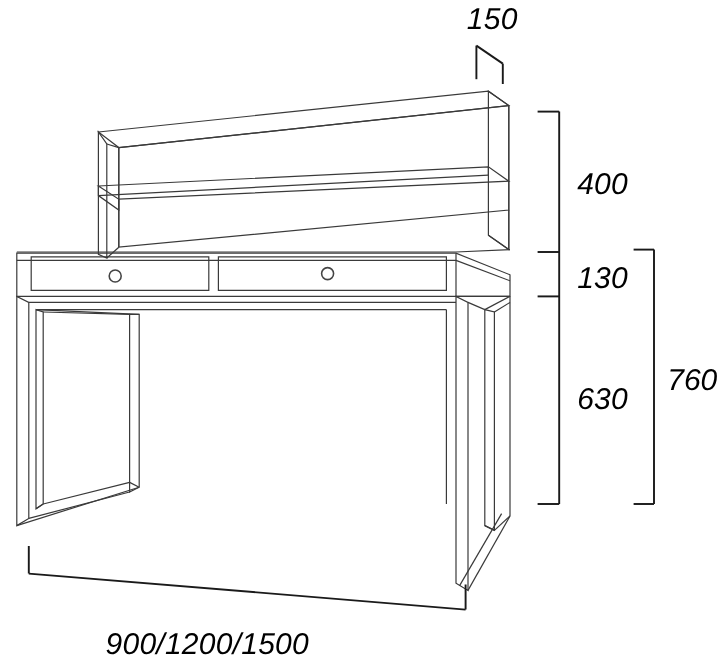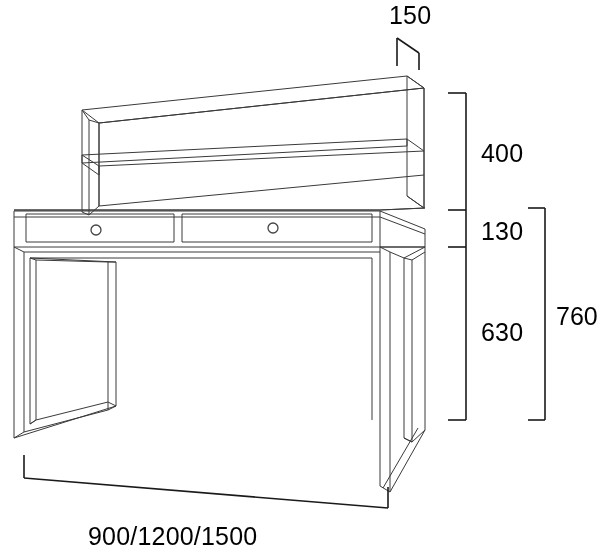--- a/index.html
+++ b/index.html
@@ -14,20 +14,21 @@
     overflow: hidden;
     font-family: "Liberation Sans", sans-serif;
     background: #ffffff;
   }
   #drawing-root {
     position: absolute;
     left: 0;
     top: 0;
     width: 600px;
     height: 548px;
+    font-style: italic;
   }
   svg.tech-drawing {
     display: block;
     width: 600px;
     height: 556px;
     background: #ffffff;
   }
   .furniture-line {
     fill: none;
     stroke: #3a3a3a;

